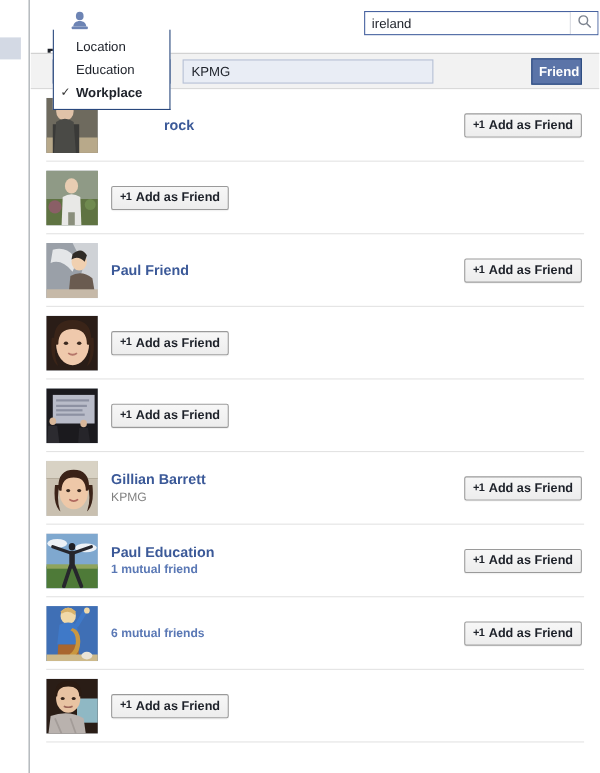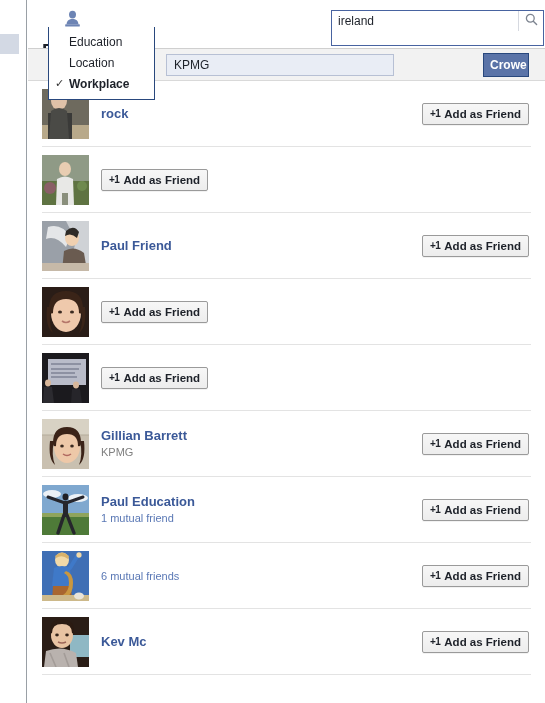--- a/index.html
+++ b/index.html
@@ -53,24 +53,24 @@
     font-size: 19px; font-weight: bold;
     color: #1d2129;
     letter-spacing: -0.2px;
     flex-direction: column;
   }
   .person-glyph { display: block; }
 
   .search-wrap {
     position: absolute;
     right: 1px; top: 10px;
-    width: 213px; height: 36px;
+    width: 213px; height: 22px;
     border: 1px solid #4863a0;
     background: #ffffff;
-    display: flex; 
+    display: flex; align-items: center;
   }
   .search-input {
     flex: 1;
     border: 0; outline: 0;
     height: 20px;
     padding: 0 6px;
     font-size: 12px;
     font-family: "Liberation Sans", "DejaVu Sans", sans-serif;
     color: #1d2129;
     background: transparent;
@@ -176,21 +176,21 @@
     position: relative;
     padding: 0 14px;
   }
   .person-row {
     position: relative;
     display: flex;
     align-items: center;
     height: 66px;
     border-bottom: 1px solid #e3e3e3;
   }
-  .person-row:first-child { border-top: 0; }
+  .person-row:first-child { border-top: 0; gap: 48px; }
   .avatar {
     width: 47px; height: 50px;
     flex: none;
     margin-right: 12px;
     overflow: hidden;
     background: #cfd4dd;
     position: relative;
   }
   .avatar svg { display: block; }
   .person-meta {
@@ -208,21 +208,21 @@
     cursor: pointer;
     white-space: nowrap;
   }
   .person-sub {
     font-size: 11px;
     line-height: 14px;
     margin-top: 1px;
     white-space: nowrap;
   }
   .person-sub.gray { color: #808080; }
-  .person-sub.blue { color: #5a78b5; cursor: pointer; }
+  .person-sub.blue { color: #5a78b5; cursor: pointer; font-weight: bold; }
   .add-friend {
     flex: none;
     height: 22px;
     padding: 0 7px;
     display: flex; align-items: center; gap: 4px;
     background: linear-gradient(#f7f7f7, #ededed);
     border: 1px solid #9a9a9a;
     border-radius: 2px;
     font-size: 11.5px;
     font-weight: bold;
@@ -282,31 +282,31 @@
             <circle cx="5.3" cy="5.3" r="3.9" fill="none" stroke="#ffffff" stroke-width="1.5"></circle>
             <line x1="8.3" y1="8.3" x2="11.6" y2="11.6" stroke="#ffffff" stroke-width="1.7" stroke-linecap="round"></line>
           </svg>
         </span>
         <span class="dropdown-label">Workplace</span>
         <span class="caret"></span>
       </div>
 
       <input class="filter-value" type="text" value="KPMG" placeholder="Workplace" style="">
 
-      <button class="filter-submit">Crowe</button>
+      <button class="filter-submit">Friend</button>
     </div>
 
     <div class="dropdown-menu">
       <div class="menu-item">
         <span class="tick"></span>
-        <span class="menu-label">Education</span>
+        <span class="menu-label">Location</span>
       </div>
       <div class="menu-item">
         <span class="tick"></span>
-        <span class="menu-label">Location</span>
+        <span class="menu-label">Education</span>
       </div>
       <div class="menu-item selected">
         <span class="tick">✓</span>
         <span class="menu-label">Workplace</span>
       </div>
     </div>
 
     <div class="people-list">
 
       <div class="person-row">
@@ -488,23 +488,20 @@
             <rect x="28" y="18" width="19" height="22" fill="#8fb8c4"></rect>
             <ellipse cx="20" cy="18" rx="11" ry="13" fill="#e8c3a2"></ellipse>
             <path d="M8 14q0-12 12-12t12 12q0 3-2 2 0-9-10-9t-10 9q-2 1-2-2z" fill="#2b1b12"></path>
             <ellipse cx="15" cy="18" rx="1.8" ry="1.4" fill="#35241a"></ellipse>
             <ellipse cx="25" cy="18" rx="1.8" ry="1.4" fill="#35241a"></ellipse>
             <path d="M16 25q4 2 8 0" stroke="#9c6558" stroke-width="1.4" fill="none"></path>
             <path d="M4 34q16-6 30 2l2 14H2z" fill="#b9b2ae"></path>
             <path d="M8 36l6 14M22 36l5 14" stroke="#a39c98" stroke-width="1.6"></path>
           </svg>
         </div>
-        <div class="person-meta">
-          <div class="person-name">Kev Mc</div>
-        </div>
         <div class="add-friend">
           <span class="plusone">+1</span>
           <span>Add as Friend</span>
         </div>
       </div>
 
     </div>
   </div>
 </div>
 

